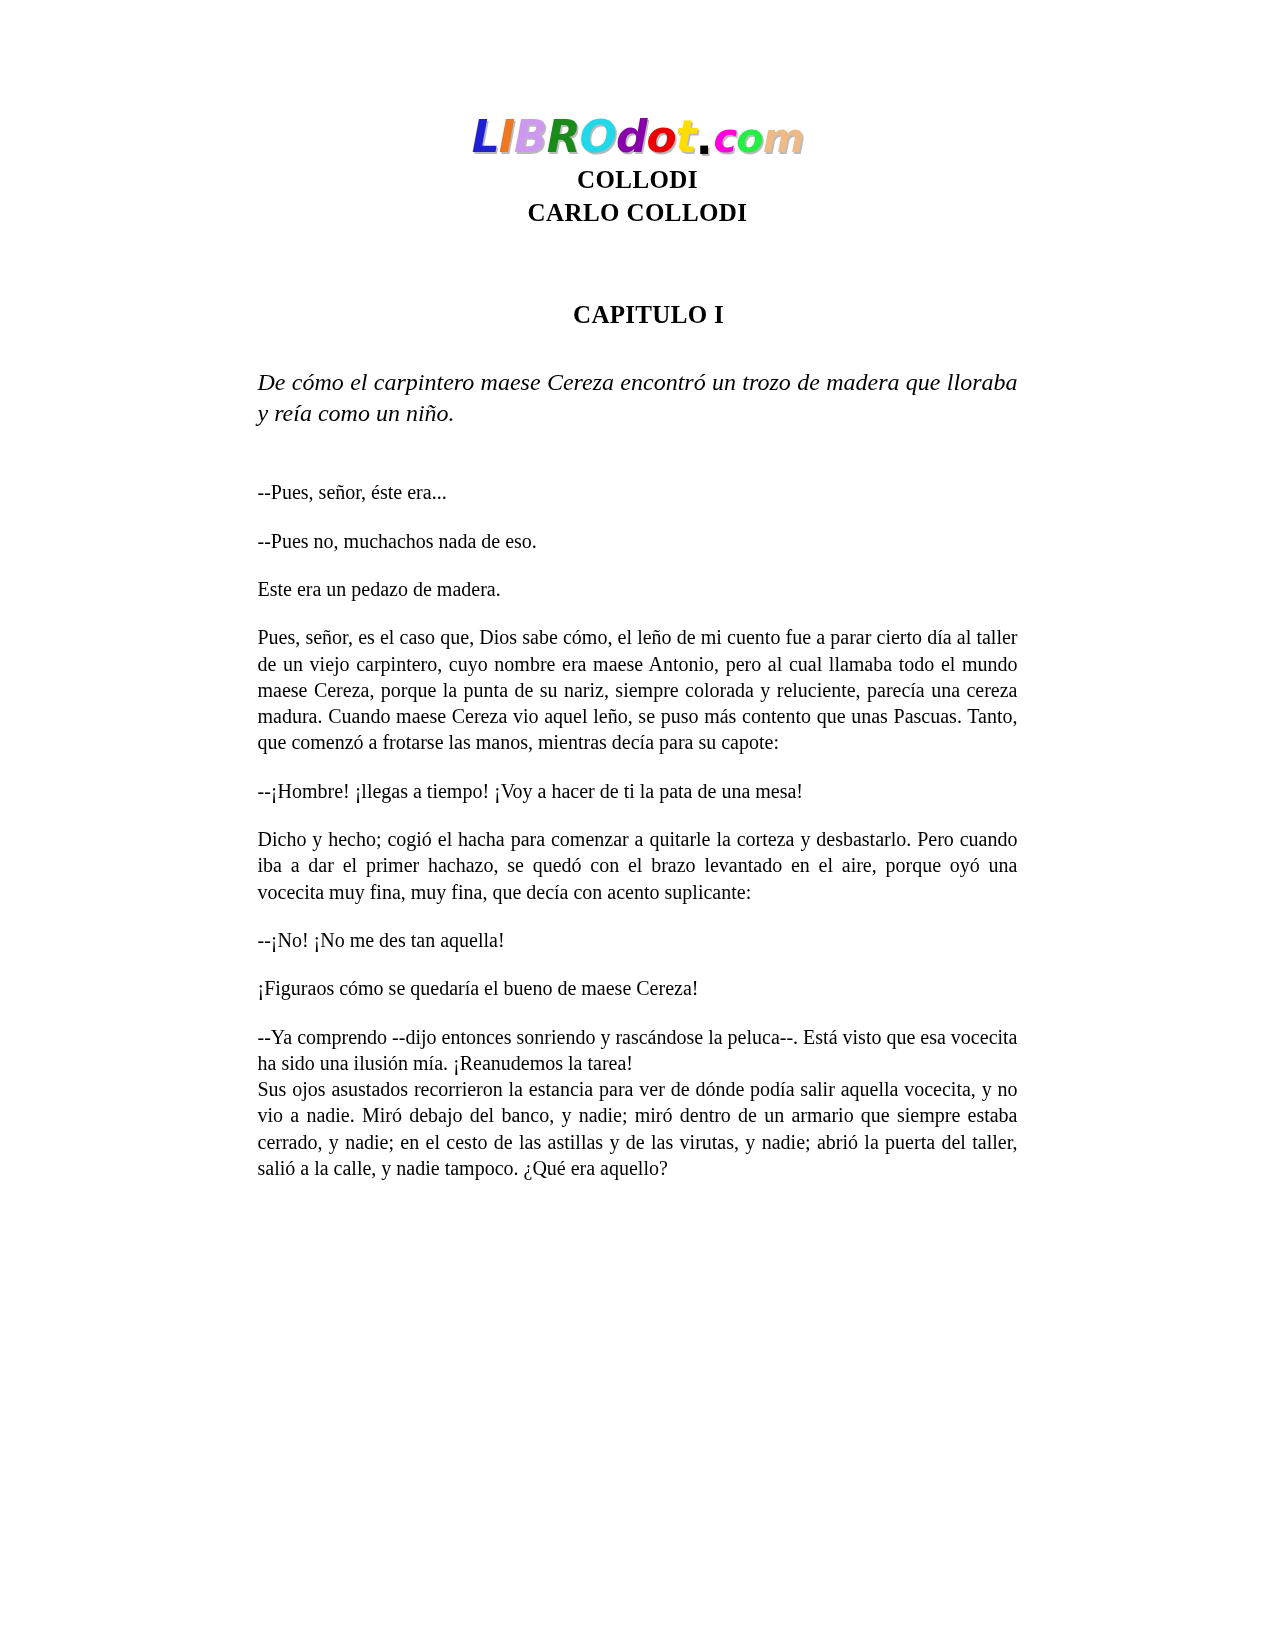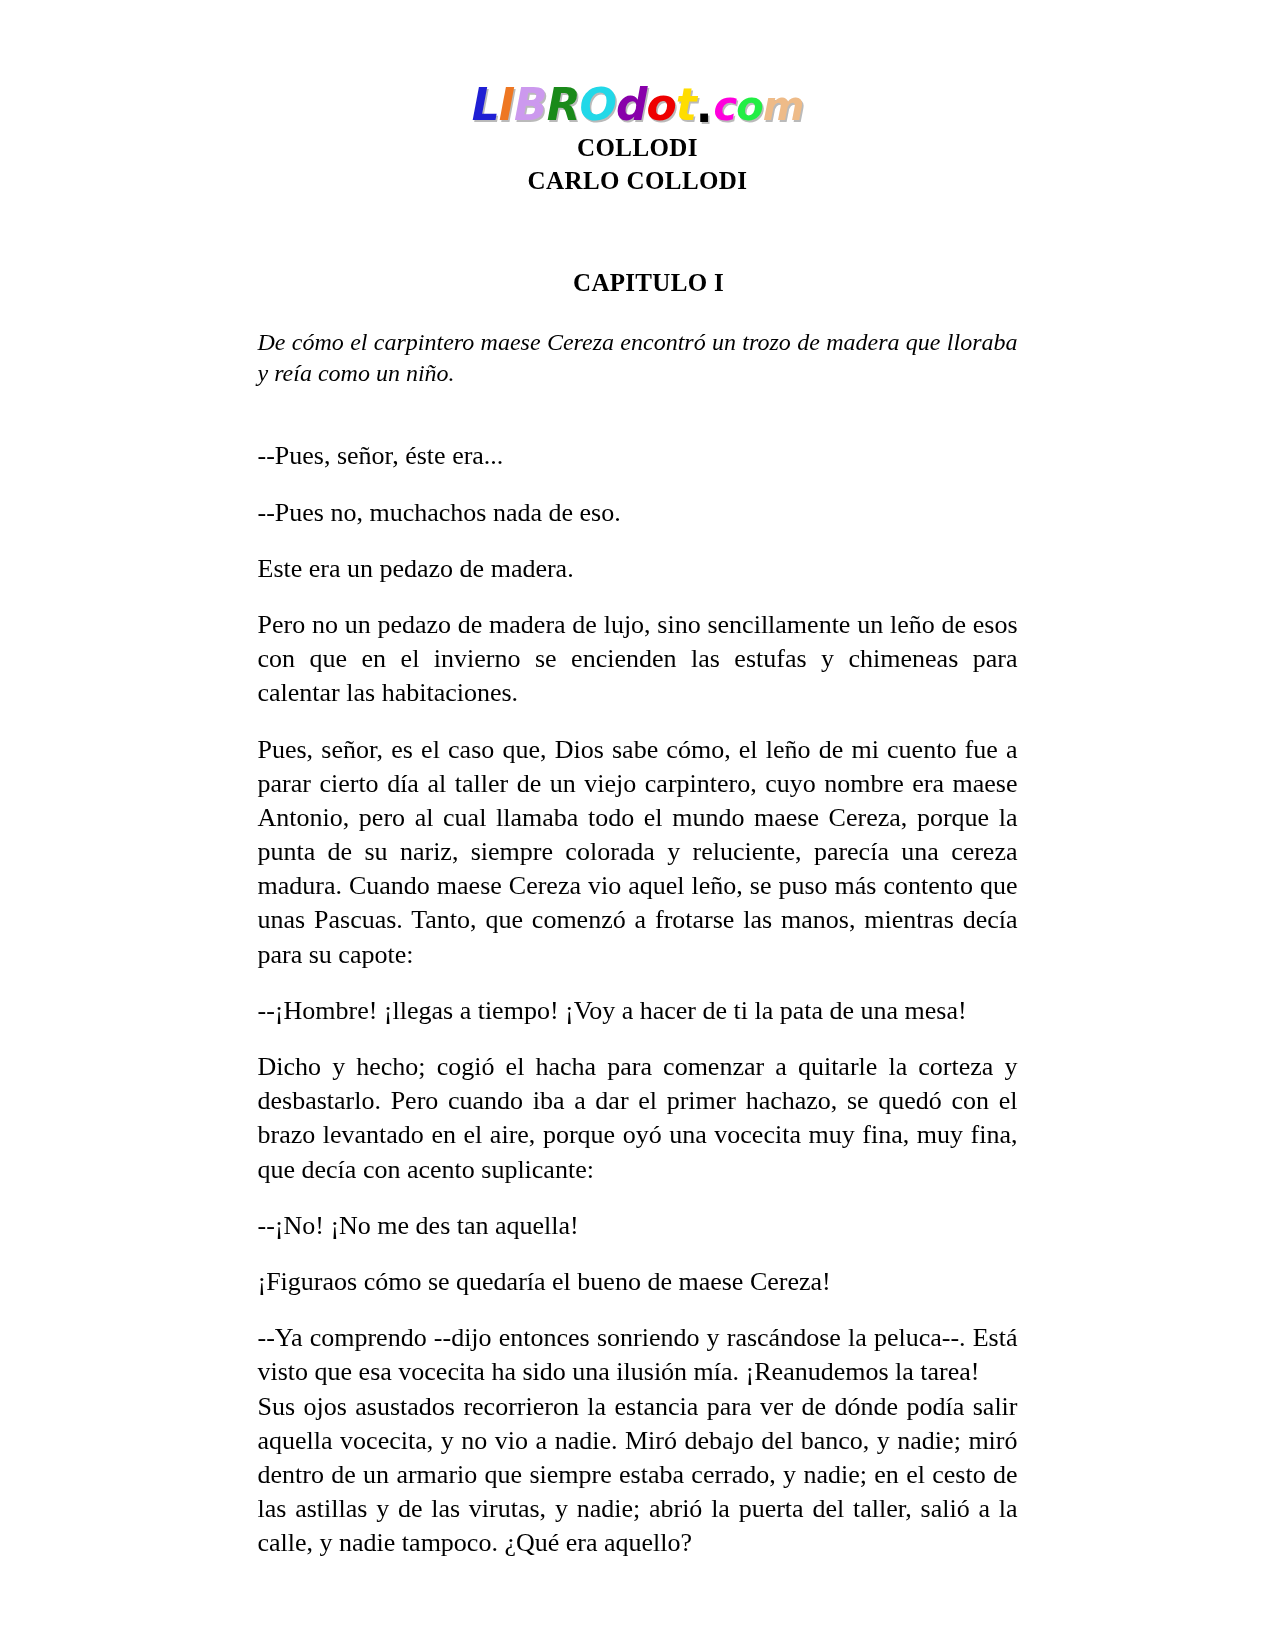--- a/index.html
+++ b/index.html
@@ -21,21 +21,21 @@
     height: 1650px;
     box-sizing: border-box;
     padding: 0;
     position: relative;
   }
 
   
   .logo-wrap {
     width: 100%;
     text-align: center;
-    padding-top: 83px;
+    padding-top: 115px;
     height: 72px;
     box-sizing: border-box;
   }
   .logo {
     display: inline-block;
     font-family: "DejaVu Sans", sans-serif;
     font-size: 44px;
     font-weight: bold;
     font-style: italic;
     letter-spacing: -1px;
@@ -78,32 +78,32 @@
     padding-left: 22px;
   }
 
   
   .content {
     margin: 0 auto;
     width: 760px;
     padding-left: 0;
   }
   .subtitle {
-    margin-top: 30px;
+    margin-top: 38px;
     font-size: 24px;
     font-style: italic;
     line-height: 1.30;
     text-align: justify;
     text-justify: inter-word;
   }
   .gap {
     height: 50px;
   }
   p.para {
-    font-size: 26px;
+    font-size: 20px;
     line-height: 1.315;
     margin: 0 0 22px 0;
     text-align: justify;
     text-justify: inter-word;
     hyphens: none;
   }
   p.para.last {
     margin-bottom: 0;
   }
   p.para.short {
@@ -126,21 +126,20 @@
 
   <div class="chapter-heading">CAPITULO I</div>
 
   <div class="content">
     <div class="subtitle">De cómo el carpintero maese Cereza encontró un trozo de madera que lloraba y reía como un niño.</div>
     <div class="gap"></div>
     <div id="paragraphs">
         <p class="para short">--Pues, señor, éste era...</p>
         <p class="para short">--Pues no, muchachos nada de eso.</p>
         <p class="para short">Este era un pedazo de madera.</p>
-        <p class="para">Pero no un pedazo de madera de lujo, sino sencillamente un leño de esos con que en el invierno se encienden las estufas y chimeneas para calentar las habitaciones.</p>
         <p class="para">Pues, señor, es el caso que, Dios sabe cómo, el leño de mi cuento fue a parar cierto día al taller de un viejo carpintero, cuyo nombre era maese Antonio, pero al cual llamaba todo el mundo maese Cereza, porque la punta de su nariz, siempre colorada y reluciente, parecía una cereza madura. Cuando maese Cereza vio aquel leño, se puso más contento que unas Pascuas. Tanto, que comenzó a frotarse las manos, mientras decía para su capote:</p>
         <p class="para short">--¡Hombre! ¡llegas a tiempo! ¡Voy a hacer de ti la pata de una mesa!</p>
         <p class="para">Dicho y hecho; cogió el hacha para comenzar a quitarle la corteza y desbastarlo. Pero cuando iba a dar el primer hachazo, se quedó con el brazo levantado en el aire, porque oyó una vocecita muy fina, muy fina, que decía con acento suplicante:</p>
         <p class="para short">--¡No! ¡No me des tan aquella!</p>
         <p class="para short">¡Figuraos cómo se quedaría el bueno de maese Cereza!</p>
         <p class="para last">--Ya comprendo --dijo entonces sonriendo y rascándose la peluca--. Está visto que esa vocecita ha sido una ilusión mía. ¡Reanudemos la tarea!</p>
         <p class="para">Sus ojos asustados recorrieron la estancia para ver de dónde podía salir aquella vocecita, y no vio a nadie. Miró debajo del banco, y nadie; miró dentro de un armario que siempre estaba cerrado, y nadie; en el cesto de las astillas y de las virutas, y nadie; abrió la puerta del taller, salió a la calle, y nadie tampoco. ¿Qué era aquello?</p>
       </div>
   </div>
 

